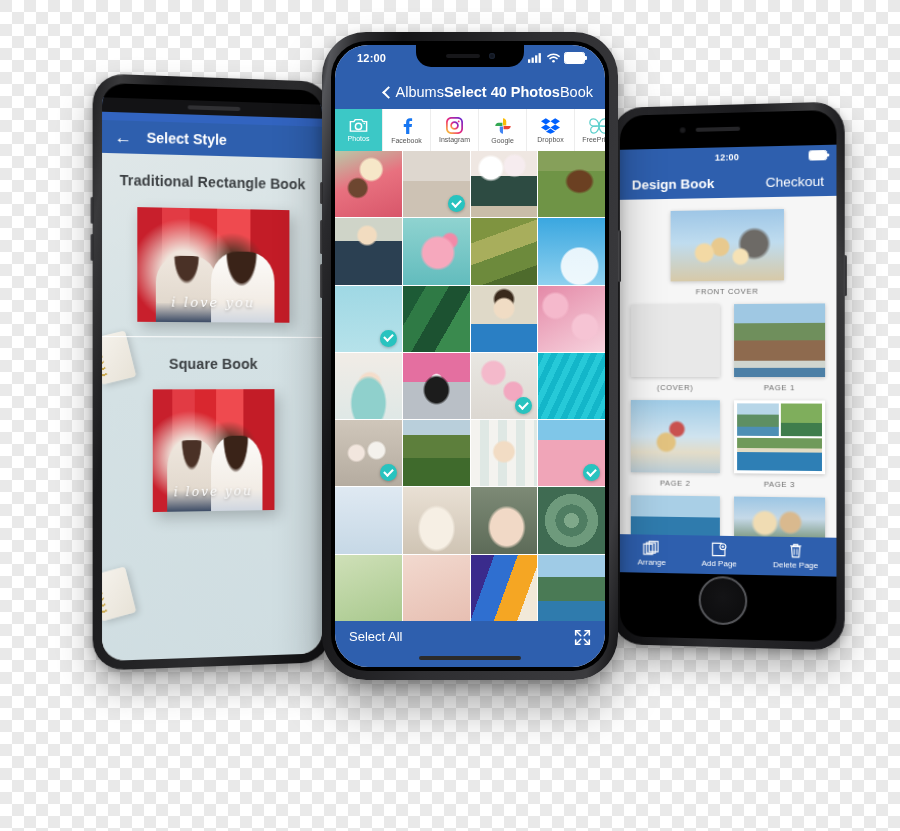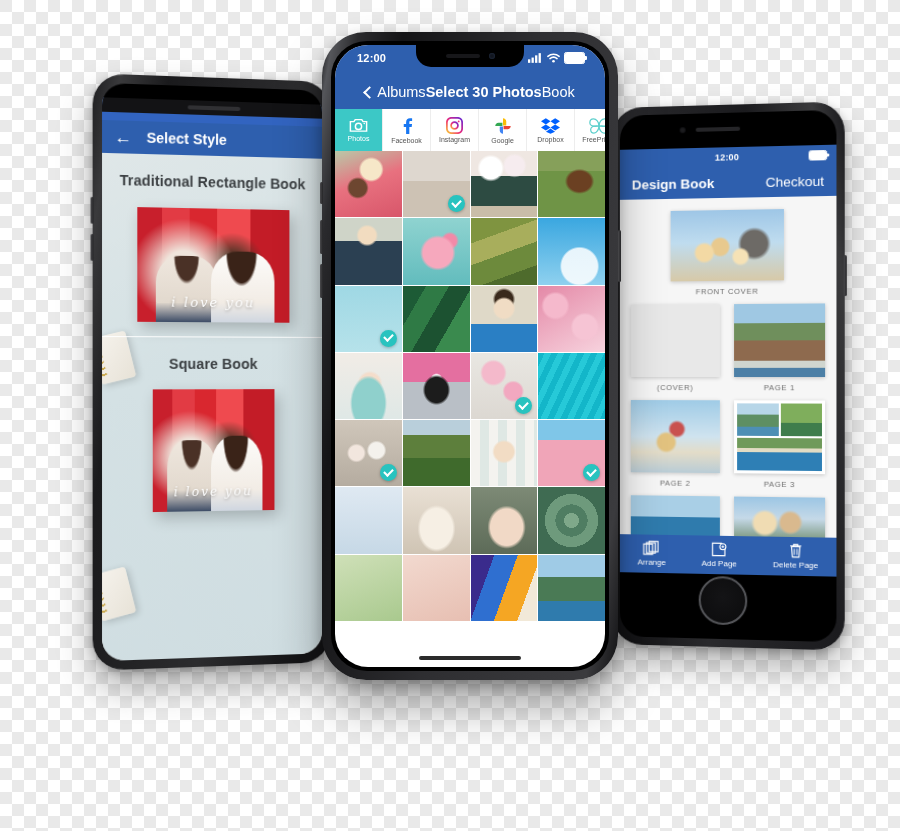--- a/index.html
+++ b/index.html
@@ -118,21 +118,21 @@
   #p2-screen{position:absolute;left:4px;right:4px;top:4px;bottom:4px;border-radius:33px;
     overflow:hidden;background:#fff;}
   #p2-notch{position:absolute;left:50%;top:0;transform:translateX(-50%);
     width:108px;height:22px;background:#000;border-radius:0 0 15px 15px;z-index:20;
     display:flex;align-items:center;justify-content:center;gap:9px;}
   #p2-notch .spk{width:34px;height:4px;border-radius:2px;background:#17171a;}
   #p2-notch .cam{width:6px;height:6px;border-radius:50%;background:#12161f;
     box-shadow:inset 0 0 2px #2b3a55;}
   .p2-status{height:30px;padding:0 20px 0 22px;background:#2e5fae;font-size:11px;align-items:flex-start;
     padding-top:7px;}
-  .p2-nav{height:34px;background:#2e5fae;padding:0 12px;justify-content:center;font-size:14.5px;}
+  .p2-nav{height:34px;background:#2e5fae;padding:0 12px;justify-content:flex-end;font-size:14.5px;}
   .p2-nav .left{display:flex;align-items:center;gap:3px;}
   .chev{display:inline-block;width:7px;height:7px;border-left:2.2px solid #fff;
     border-bottom:2.2px solid #fff;transform:rotate(45deg);}
   
   .srcbar{display:flex;height:42px;background:#fff;border-bottom:1px solid #e4e4e4;overflow:hidden;}
   .src{flex:0 0 48px;display:flex;flex-direction:column;align-items:center;justify-content:center;
     gap:2px;border-right:1px solid #ededed;box-sizing:border-box;}
   .src.active{background:#3cc8c6;}
   .src .lbl{font-size:7px;color:#555;white-space:nowrap;}
   .src.active .lbl{color:#fff;}
@@ -366,21 +366,21 @@
                 <i style="width:100%"></i>
               </span>
           </span>
         </div>
 
         <div class="navbar p2-nav">
           <span class="left">
             <span class="chev"></span>
             <span>Albums</span>
           </span>
-          <span class="nav-title">Select 30 Photos</span>
+          <span class="nav-title">Select 40 Photos</span>
           <span>Book</span>
         </div>
 
         <div class="srcbar">
           <div class="src active">
             <svg width="19" height="15" viewBox="0 0 22 17">
               <path d="M1.6 4h4.1l1.5-2.3h7.6L16.3 4h4.1v11H1.6z" fill="none" stroke="#fff" stroke-width="1.7"></path>
               <circle cx="11" cy="9.6" r="3.6" fill="none" stroke="#fff" stroke-width="1.7"></circle>
               <circle cx="17.6" cy="6.1" r="0.9" fill="#fff"></circle>
             </svg>
@@ -523,17 +523,24 @@
               <div class="ph" style="background: linear-gradient(160deg, rgb(242, 217, 207), rgb(231, 191, 178));"></div>
             </div>
             <div class="cell">
               <div class="ph" style="background: linear-gradient(110deg, rgb(58, 43, 140) 0px, rgb(58, 43, 140) 26%, rgb(47, 111, 208) 26%, rgb(47, 111, 208) 52%, rgb(245, 166, 35) 52%, rgb(245, 166, 35) 78%, rgb(242, 233, 216) 78%, rgb(242, 233, 216) 100%);"></div>
             </div>
             <div class="cell">
               <div class="ph" style="background: linear-gradient(rgb(159, 203, 230) 0px, rgb(159, 203, 230) 34%, rgb(74, 122, 85) 34%, rgb(74, 122, 85) 70%, rgb(47, 123, 173) 70%, rgb(47, 123, 173) 100%);"></div>
             </div>
           </div>
 
+        <div class="p2-bottom">
+          <span>Select All</span>
+          <svg width="17" height="17" viewBox="0 0 20 20">
+            <path d="M2 7V2h5M18 7V2h-5M2 13v5h5M18 13v5h-5" fill="none" stroke="#fff" stroke-width="1.9" stroke-linecap="round"></path>
+            <path d="M3 3l5 5M17 3l-5 5M3 17l5-5M17 17l-5-5" stroke="#fff" stroke-width="1.7" stroke-linecap="round"></path>
+          </svg>
+        </div>
       </div>
     </div>
   </div>
 
 </div>
 
 </body></html>

